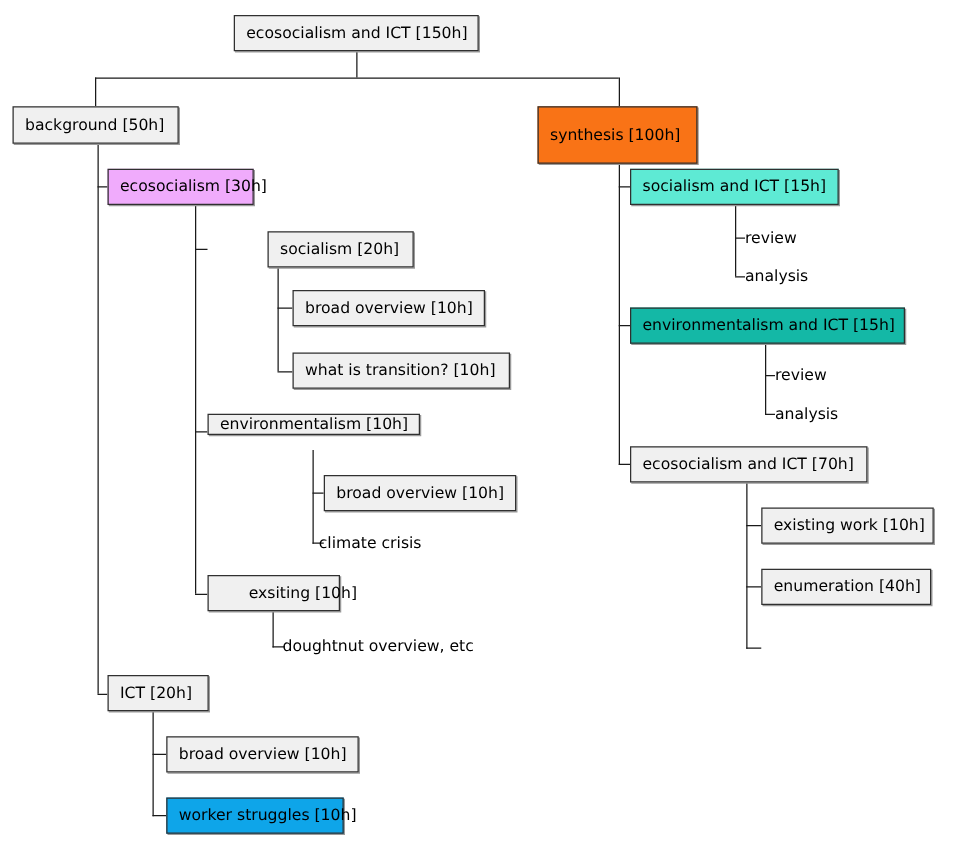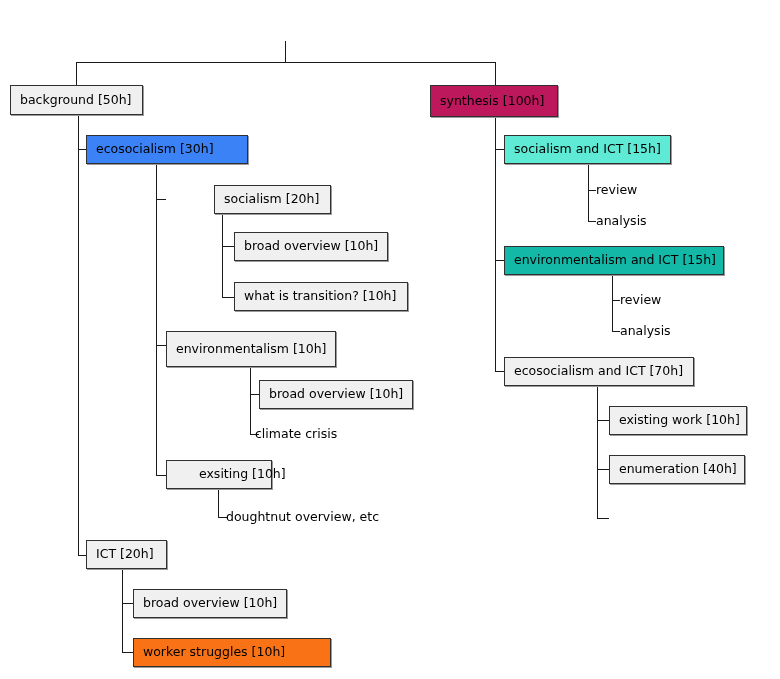--- a/index.html
+++ b/index.html
@@ -84,34 +84,35 @@
     <div class="edge v" style="left: 588px; top: 164px; height: 57px; background: rgb(26, 26, 26);"></div>
     <div class="edge h" style="left: 588px; top: 190px; width: 8px; background: rgb(26, 26, 26);"></div>
     <div class="edge h" style="left: 588px; top: 221px; width: 8px; background: rgb(26, 26, 26);"></div>
     <div class="edge v" style="left: 612px; top: 275px; height: 57px; background: rgb(26, 26, 26);"></div>
     <div class="edge h" style="left: 612px; top: 300px; width: 8px; background: rgb(26, 26, 26);"></div>
     <div class="edge h" style="left: 612px; top: 331px; width: 8px; background: rgb(26, 26, 26);"></div>
     <div class="edge v" style="left: 597px; top: 386px; height: 133px; background: rgb(26, 26, 26);"></div>
     <div class="edge h" style="left: 597px; top: 420px; width: 12px; background: rgb(26, 26, 26);"></div>
     <div class="edge h" style="left: 597px; top: 469px; width: 12px; background: rgb(26, 26, 26);"></div>
     <div class="edge h" style="left: 597px; top: 518px; width: 12px; background: rgb(26, 26, 26);"></div>
+    <div class="node" style="left: 187px; top: 12px; width: 196px; height: 29px; background: rgb(240, 240, 240); border-color: rgb(48, 48, 48); color: rgb(0, 0, 0);">ecosocialism and ICT [150h]</div>
     <div class="node" style="left: 10px; top: 85px; width: 133px; height: 30px; background: rgb(240, 240, 240); border-color: rgb(48, 48, 48); color: rgb(0, 0, 0); text-align: center;">background [50h]</div>
-    <div class="node" style="left: 86px; top: 135px; width: 162px; height: 29px; background: #3b82f6; border-color: rgb(48, 48, 48); color: rgb(0, 0, 0);">ecosocialism [30h]</div>
+    <div class="node" style="left: 86px; top: 135px; width: 117px; height: 29px; background: #f0abfc; border-color: rgb(48, 48, 48); color: rgb(0, 0, 0);">ecosocialism [30h]</div>
     <div class="node" style="left: 166px; top: 185px; width: 117px; height: 29px; background: rgb(240, 240, 240); border-color: rgb(48, 48, 48); color: rgb(0, 0, 0); margin-left: 48px;">socialism [20h]</div>
     <div class="node" style="left: 234px; top: 232px; width: 154px; height: 29px; background: rgb(240, 240, 240); border-color: rgb(48, 48, 48); color: rgb(0, 0, 0);">broad overview [10h]</div>
     <div class="node" style="left: 234px; top: 282px; width: 174px; height: 29px; background: rgb(240, 240, 240); border-color: rgb(48, 48, 48); color: rgb(0, 0, 0);">what is transition? [10h]</div>
-    <div class="node" style="left: 166px; top: 331px; width: 170px; height: 36px; background: rgb(240, 240, 240); border-color: rgb(48, 48, 48); color: rgb(0, 0, 0);">environmentalism [10h]</div>
+    <div class="node" style="left: 166px; top: 331px; width: 170px; height: 17px; background: rgb(240, 240, 240); border-color: rgb(48, 48, 48); color: rgb(0, 0, 0);">environmentalism [10h]</div>
     <div class="node" style="left: 259px; top: 380px; width: 154px; height: 29px; background: rgb(240, 240, 240); border-color: rgb(48, 48, 48); color: rgb(0, 0, 0);">broad overview [10h]</div>
     <div class="leaf" style="left: 255px; top: 426px; width: 120px; height: 16px; color: rgb(0, 0, 0);">climate crisis</div>
     <div class="node" style="left: 166px; top: 460px; width: 106px; height: 29px; background: rgb(240, 240, 240); border-color: rgb(48, 48, 48); color: rgb(0, 0, 0); padding-left: 32px;">exsiting [10h]</div>
     <div class="leaf" style="left: 226px; top: 509px; width: 190px; height: 16px; color: rgb(0, 0, 0);">doughtnut overview, etc</div>
     <div class="node" style="left: 86px; top: 540px; width: 81px; height: 29px; background: rgb(240, 240, 240); border-color: rgb(48, 48, 48); color: rgb(0, 0, 0);">ICT [20h]</div>
     <div class="node" style="left: 133px; top: 589px; width: 154px; height: 29px; background: rgb(240, 240, 240); border-color: rgb(48, 48, 48); color: rgb(0, 0, 0);">broad overview [10h]</div>
-    <div class="node" style="left: 133px; top: 638px; width: 198px; height: 29px; background: #f97316; border-color: rgb(48, 48, 48); color: rgb(0, 0, 0);">worker struggles [10h]</div>
-    <div class="node" style="left: 430px; top: 85px; width: 128px; height: 32px; background: #be185d; border-color: rgb(48, 48, 48); color: rgb(0, 0, 0);">synthesis [100h]</div>
+    <div class="node" style="left: 133px; top: 638px; width: 142px; height: 29px; background: #0ea5e9; border-color: rgb(48, 48, 48); color: rgb(0, 0, 0);">worker struggles [10h]</div>
+    <div class="node" style="left: 430px; top: 85px; width: 128px; height: 46px; background: #f97316; border-color: rgb(48, 48, 48); color: rgb(0, 0, 0);">synthesis [100h]</div>
     <div class="node" style="left: 504px; top: 135px; width: 167px; height: 29px; background: #5eead4; border-color: rgb(48, 48, 48); color: rgb(0, 0, 0);">socialism and ICT [15h]</div>
     <div class="leaf" style="left: 596px; top: 182px; width: 80px; height: 16px; color: rgb(0, 0, 0);">review</div>
     <div class="leaf" style="left: 596px; top: 213px; width: 80px; height: 16px; color: rgb(0, 0, 0);">analysis</div>
     <div class="node" style="left: 504px; top: 246px; width: 220px; height: 29px; background: #14b8a6; border-color: rgb(48, 48, 48); color: rgb(0, 0, 0);">environmentalism and ICT [15h]</div>
     <div class="leaf" style="left: 620px; top: 292px; width: 80px; height: 16px; color: rgb(0, 0, 0);">review</div>
     <div class="leaf" style="left: 620px; top: 323px; width: 80px; height: 16px; color: rgb(0, 0, 0);">analysis</div>
     <div class="node" style="left: 504px; top: 357px; width: 190px; height: 29px; background: rgb(240, 240, 240); border-color: rgb(48, 48, 48); color: rgb(0, 0, 0);">ecosocialism and ICT [70h]</div>
     <div class="node" style="left: 609px; top: 406px; width: 138px; height: 29px; background: rgb(240, 240, 240); border-color: rgb(48, 48, 48); color: rgb(0, 0, 0);">existing work [10h]</div>
     <div class="node" style="left: 609px; top: 455px; width: 136px; height: 29px; background: rgb(240, 240, 240); border-color: rgb(48, 48, 48); color: rgb(0, 0, 0);">enumeration [40h]</div>
   </div>

